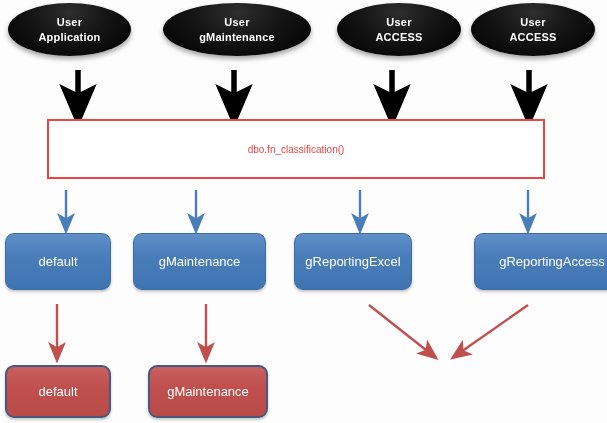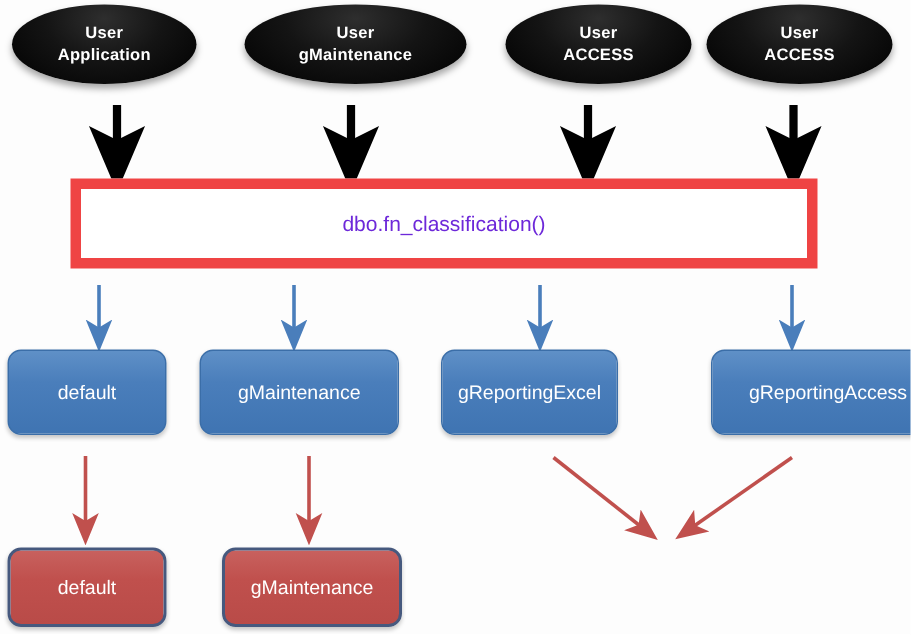--- a/index.html
+++ b/index.html
@@ -32,26 +32,26 @@
     font-weight: bold;
     line-height: 1.35;
     letter-spacing: 0.2px;
   }
   .ellipse .el-inner { padding: 0 6px; }
 
   
   .fn-box {
     position: absolute;
     background: #ffffff;
-    border: 7px solid #ef4444;
+    border: 2px solid #ef4444;
     display: flex;
     align-items: center;
     justify-content: center;
-    color: #6d28d9;
-    font-size: 14px;
+    color: #ef4444;
+    font-size: 10px;
     box-sizing: border-box;
   }
 
   
   .blue-box {
     position: absolute;
     box-sizing: border-box;
     border-radius: 9px;
     background: linear-gradient(180deg, #5f90c7 0%, #4a7ebb 38%, #3f74b2 100%);
     border: 1px solid #3b6ea8;

